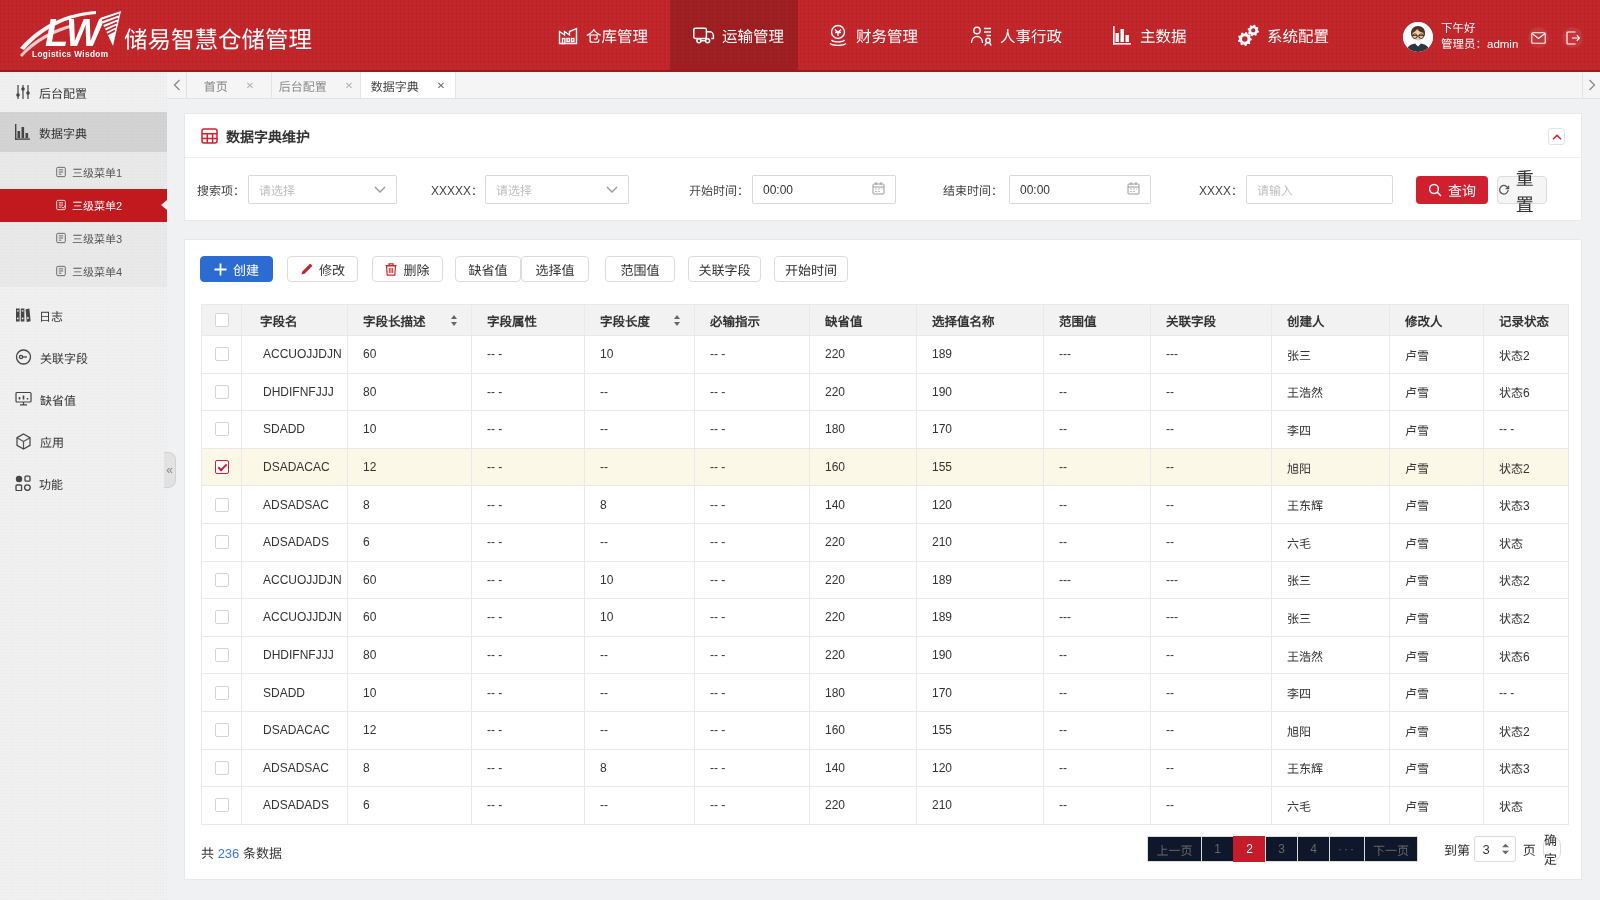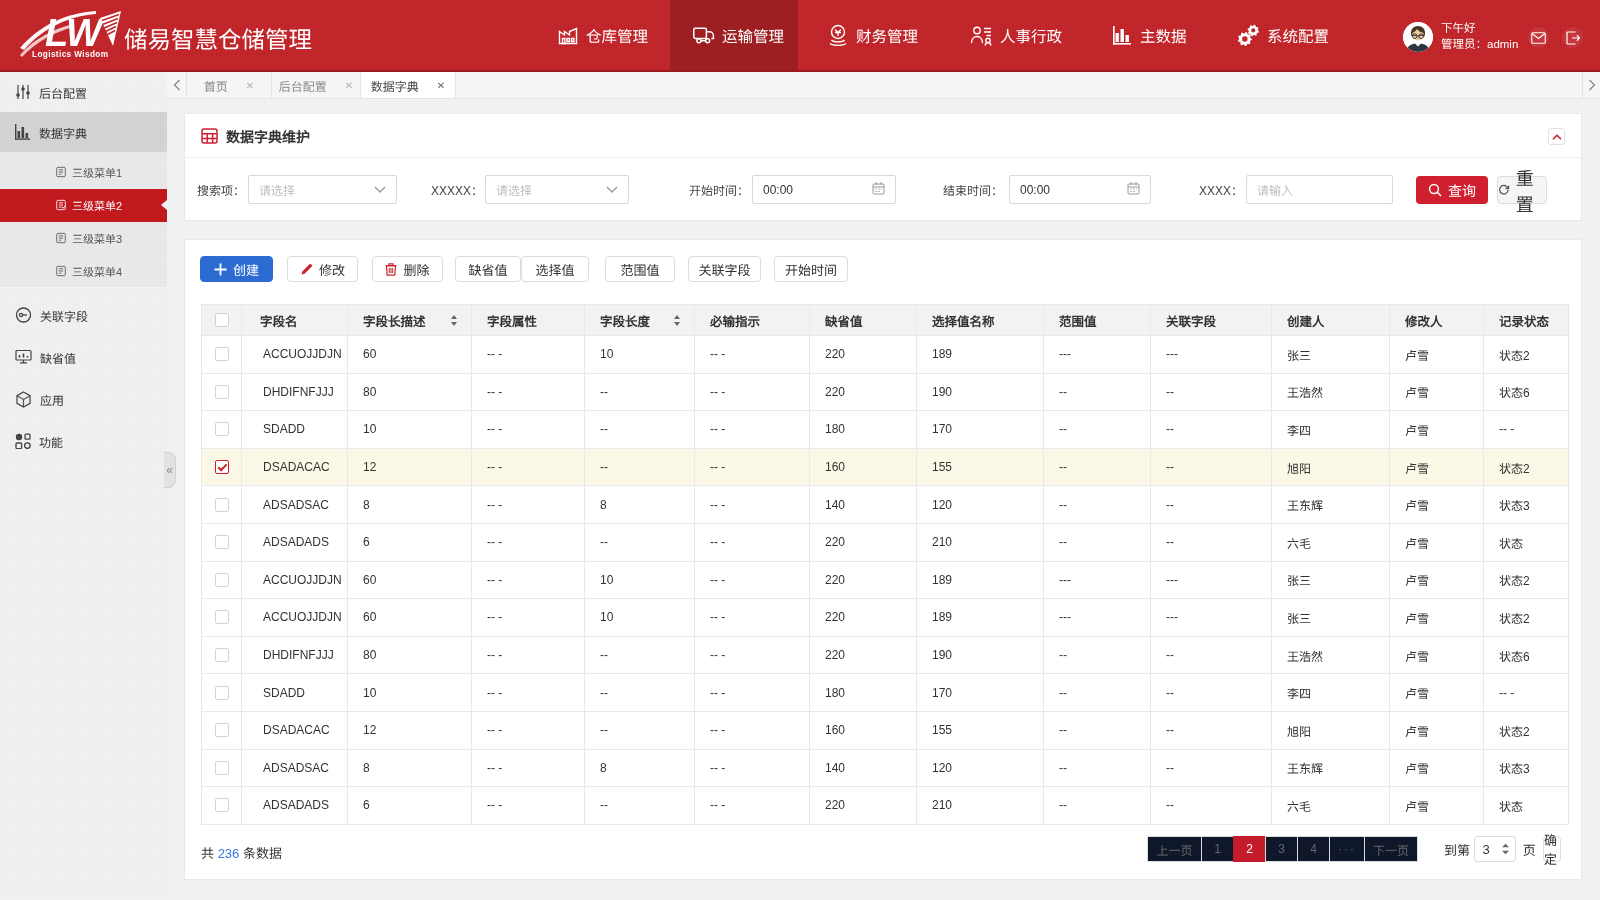--- a/index.html
+++ b/index.html
@@ -196,20 +196,28 @@
     <div class="sub"><svg width="10" height="12" viewBox="0 0 14 15" fill="none" stroke="#555" stroke-width="1.2">
           <rect x="1" y="1" width="12" height="13" rx="1.5"></rect>
           <path d="M4 4.5h6M4 7.5h6M4 10.5h3.5"></path>
         </svg>三级菜单3</div>
     <div class="sub"><svg width="10" height="12" viewBox="0 0 14 15" fill="none" stroke="#555" stroke-width="1.2">
           <rect x="1" y="1" width="12" height="13" rx="1.5"></rect>
           <path d="M4 4.5h6M4 7.5h6M4 10.5h3.5"></path>
         </svg>三级菜单4</div>
   </div>
   <div style="height:7px"></div>
+  <div class="sitem"><svg width="16" height="16" viewBox="0 0 16 16" fill="#444">
+        <path d="M1 1.5h3.6v13H1zM5.8 1.5h3.6v13H5.8zM10.6 2.2l3.8-.8 1.2 12.8-3.9.9z"></path>
+        <rect x="1.9" y="3.3" width="1.8" height="1.2" fill="#f0f0f0"></rect>
+        <rect x="6.7" y="3.3" width="1.8" height="1.2" fill="#f0f0f0"></rect>
+        <circle cx="2.8" cy="11.4" r=".9" fill="#f0f0f0"></circle>
+        <circle cx="7.6" cy="11.4" r=".9" fill="#f0f0f0"></circle>
+        <circle cx="12.9" cy="11" r=".9" fill="#f0f0f0"></circle>
+      </svg>日志</div>
   <div class="sitem"><svg width="17" height="16" viewBox="0 0 17 16" fill="none" stroke="#444" stroke-width="1.3">
         <circle cx="8.5" cy="8" r="7"></circle>
         <circle cx="6" cy="8" r="1.6"></circle>
         <path d="M8 8h4"></path>
       </svg>关联字段</div>
   <div class="sitem"><svg width="17" height="16" viewBox="0 0 17 16" fill="none" stroke="#444" stroke-width="1.2">
         <rect x="1" y="1.5" width="15" height="9.5" rx="1"></rect>
         <path d="M5 13.8h7M8.5 11v2.8"></path>
         <path d="M4.5 8.5V6M8.5 8.5V4.5M12.5 8.5V7" stroke-width="1.6"></path>
       </svg>缺省值</div>
@@ -585,15 +593,15 @@
       <div class="pg" style="width:33px;">1</div>
       <div class="pg on" style="width:33px;">2</div>
       <div class="pg" style="width:33px;">3</div>
       <div class="pg" style="width:33px;">4</div>
       <div class="pg" style="width:36px; letter-spacing:2px;">···</div>
       <div class="pg" style="width:54px;">下一页</div>
     </div>
     <div id="jump">到第&nbsp;<span style="display:inline-flex; align-items:center; justify-content:space-between; width:42px; height:26px; border:1px solid #dcdcdc; border-radius:3px; padding:0 5px 0 8px;">3<svg width="9" height="14" viewBox="0 0 9 14">
             <path d="M1 5.2L4.5 1.8L8 5.2z" fill="#666"></path>
             <path d="M1 8.8L4.5 12.2L8 8.8z" fill="#666"></path>
-          </svg></span>&nbsp;&nbsp;页&nbsp;&nbsp;<span style="display:inline-flex; align-items:center; justify-content:center; width:18px; height:26px; border:1px solid #dcdcdc; border-radius:4px;">确定</span></div>
+          </svg></span>&nbsp;&nbsp;页&nbsp;&nbsp;<span style="display:inline-flex; align-items:center; justify-content:center; width:18px; height:26px; border:1px solid #dcdcdc; border-radius:12px;">确定</span></div>
   </div>
 </div>
 
 </body></html>

